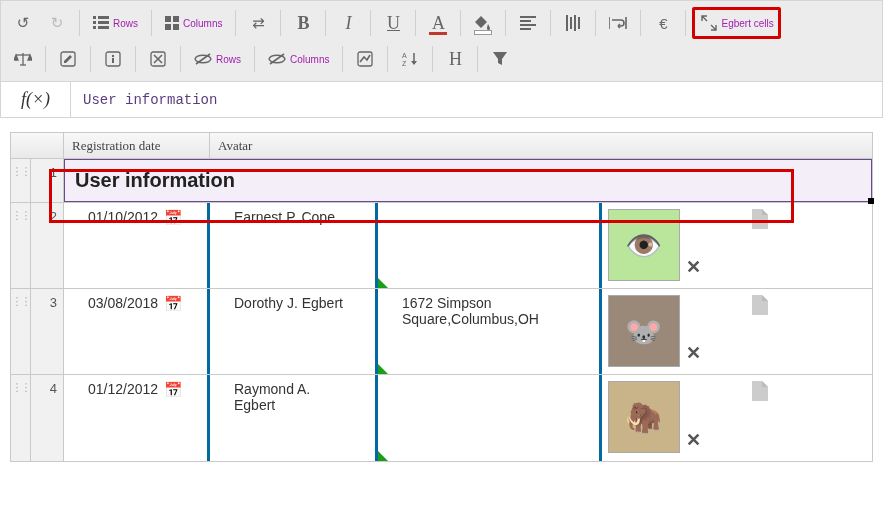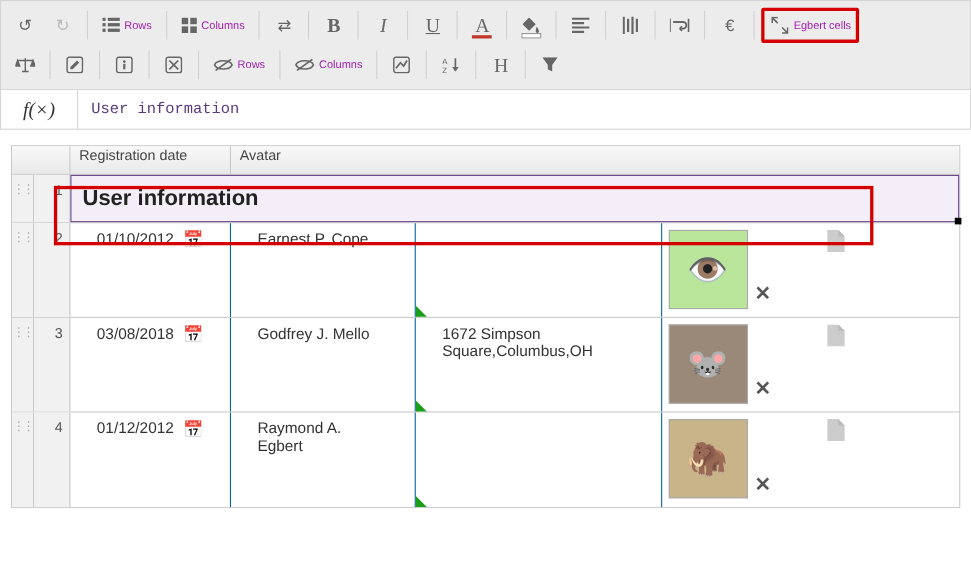--- a/index.html
+++ b/index.html
@@ -85,33 +85,33 @@
     display:flex;
     align-items:center;
     font-family: 'Courier New', monospace;
     font-size:14px;
     color:#5a3c7e;
   }
 
   .grid-wrap { margin:14px 10px 0 10px; border:1px solid #c9c9c9; }
   .col-headers { display:flex; background:linear-gradient(#f8f8f8,#e9e9e9); border-bottom:1px solid #c9c9c9; height:26px; font-size:13px; color:#444;}
   .ch-corner { width:53px; border-right:1px solid #c9c9c9;}
-  .ch { display:flex; padding:0 8px; border-right:1px solid #c9c9c9; position:relative;}
+  .ch { display:flex; align-items:center; padding:0 8px; border-right:1px solid #c9c9c9; position:relative;font-family:Liberation Serif, serif;}
   .ch.reg { width:146px;}
   .ch.name { width:168px;}
   .ch.addr { width:224px; background:linear-gradient(#eaeaea,#dcdcdc);}
   .ch.avatar { width:172px; border-right:none;}
   .sort-ind { font-size:9px; margin-left:3px; color:#666;}
 
   .grid-body { }
   .g-row { display:flex; border-bottom:1px solid #c9c9c9; position:relative;}
   .g-row:last-child{border-bottom:none;}
   .row-gutter { width:20px; background:#f1f1f1; border-right:1px solid #c9c9c9; display:flex; align-items:flex-start; justify-content:center; padding-top:6px; color:#aaa; font-size:11px;}
   .row-num { width:33px; background:#f1f1f1; border-right:1px solid #c9c9c9; display:flex; align-items:flex-start; justify-content:flex-end; padding:6px 6px 0 0; color:#555;}
-  .c { border-right:1px solid #0369a1; padding:6px 24px; position:relative; font-size:14px; color:#333;}
+  .c { border-right:3px solid #0369a1; padding:6px 24px; position:relative; font-size:14px; color:#333;}
   .c.reg { width:146px; display:flex; justify-content:space-between; align-items:flex-start;}
   .c.name { width:168px;}
   .c.addr { width:224px;}
   .c.avatar { width:172px; border-right:none; display:flex; align-items:flex-start; gap:6px; padding:6px;}
   .cal-icon { color:#bbb; font-size:15px;}
   .tri { position:absolute; left:0; bottom:0; width:0;height:0;border-left:0 solid transparent;border-right:10px solid transparent;border-bottom:10px solid #1a9e1a;}
   .avatar-img { width:72px; height:72px; background:#8fb58f; border:1px solid #aaa; display:flex; align-items:center; justify-content:center; font-size:30px;}
   .avatar-close { align-self:flex-end; font-size:18px; color:#555; font-weight:bold; margin-bottom:4px; cursor:pointer;}
   .file-icon { margin-left:auto; color:#bbb; font-size:18px;}
 
@@ -423,21 +423,21 @@
 
     <div class="g-row" style="height:86px;">
       <div class="row-gutter">
             <span class="row-handle">⋮⋮</span>
           </div>
       <div class="row-num">3</div>
       <div class="c reg">
             <span>03/08/2018</span>
             <span class="cal-icon">📅</span>
           </div>
-      <div class="c name">Godfrey J. Mello</div>
+      <div class="c name">Dorothy J. Egbert</div>
       <div class="c addr"><span>1672 Simpson Square,Columbus,OH</span><div class="tri"></div></div>
       <div class="c avatar">
         <div class="avatar-img a2" title="mouse-character">🐭</div>
         <span class="avatar-close">✕</span>
         <span class="file-icon">
           <svg width="16" height="20" viewBox="0 0 16 20">
                 <path fill="#ccc" d="M0 0 H10 L16 6 V20 H0 Z"></path>
                 <path fill="#bbb" d="M10 0 L16 6 H10 Z"></path>
               </svg>
         </span>

